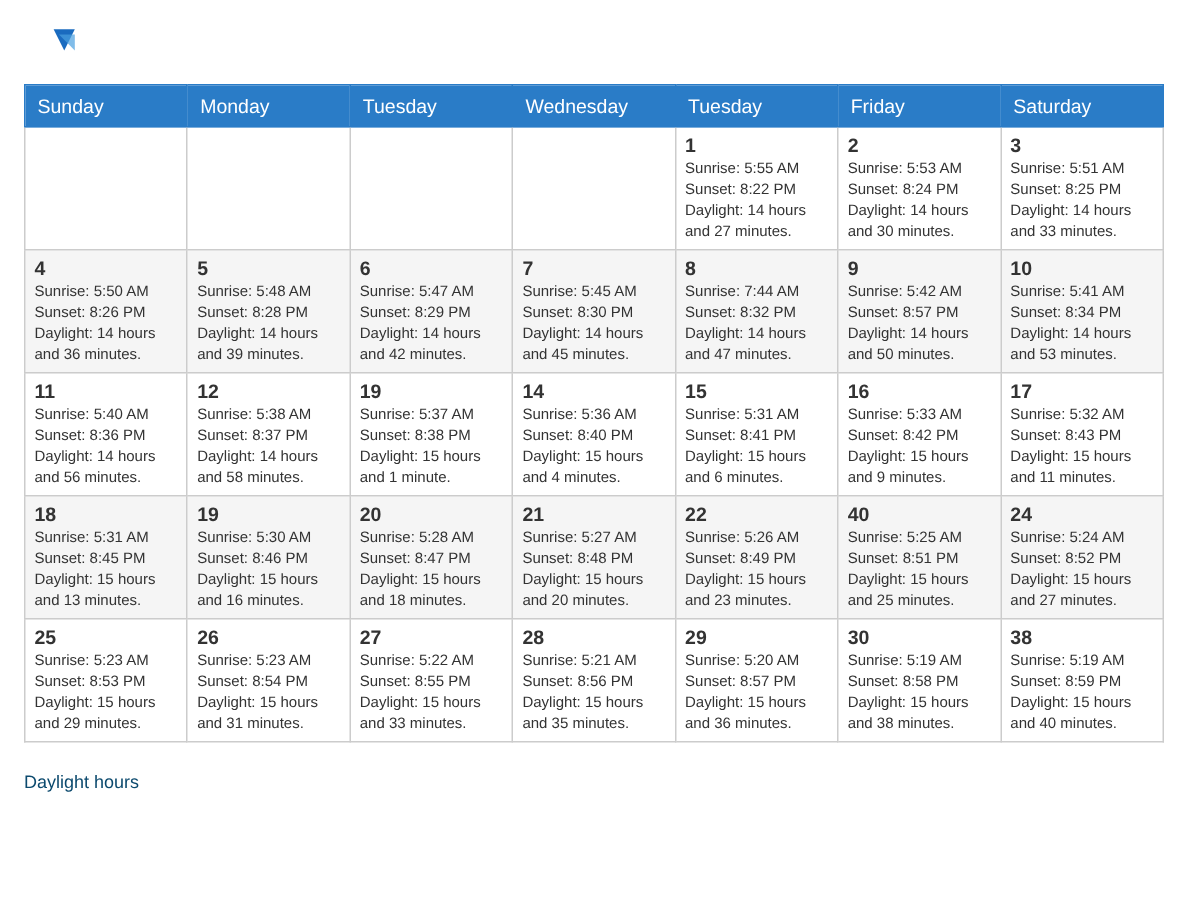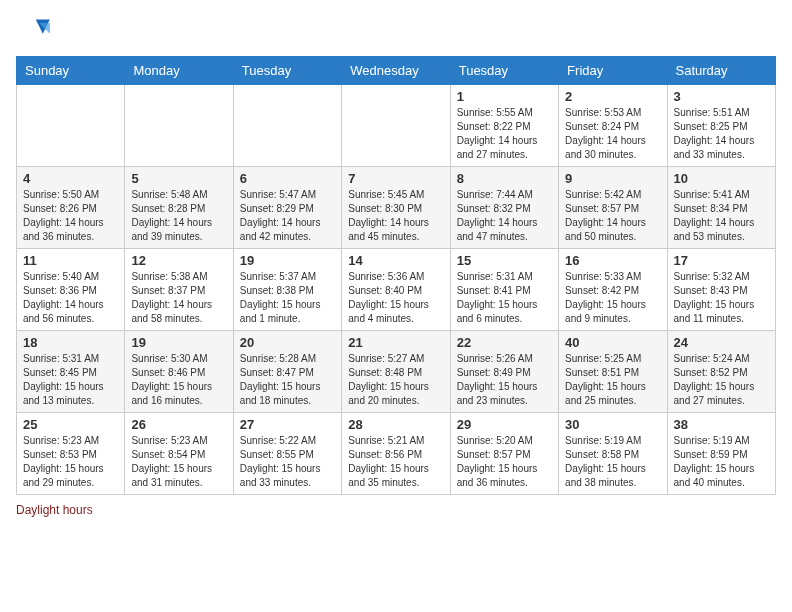--- a/index.html
+++ b/index.html
@@ -79,23 +79,23 @@
     }
     .day-info {
       font-size: 10px;
       line-height: 1.4;
       color: #333;
     }
     .empty-cell {
       background: #fff;
     }
     .footer-note {
-      margin-top: 8px;
+      margin-top: 19px;
       font-size: 12px;
-      color: #7f1d1d;
+      color: #0c4a6e;
     }
   </style>
 </head>
 <body>
 
 <div class="header">
   <div class="logo">
     <svg class="logo-icon" viewBox="0 0 40 34" xmlns="http://www.w3.org/2000/svg">
       <polygon points="22,4 38,4 30,20" fill="#1a6bbf"></polygon>
       <polygon points="26,8 38,8 38,20" fill="#4aa0e0" opacity="0.7"></polygon>

